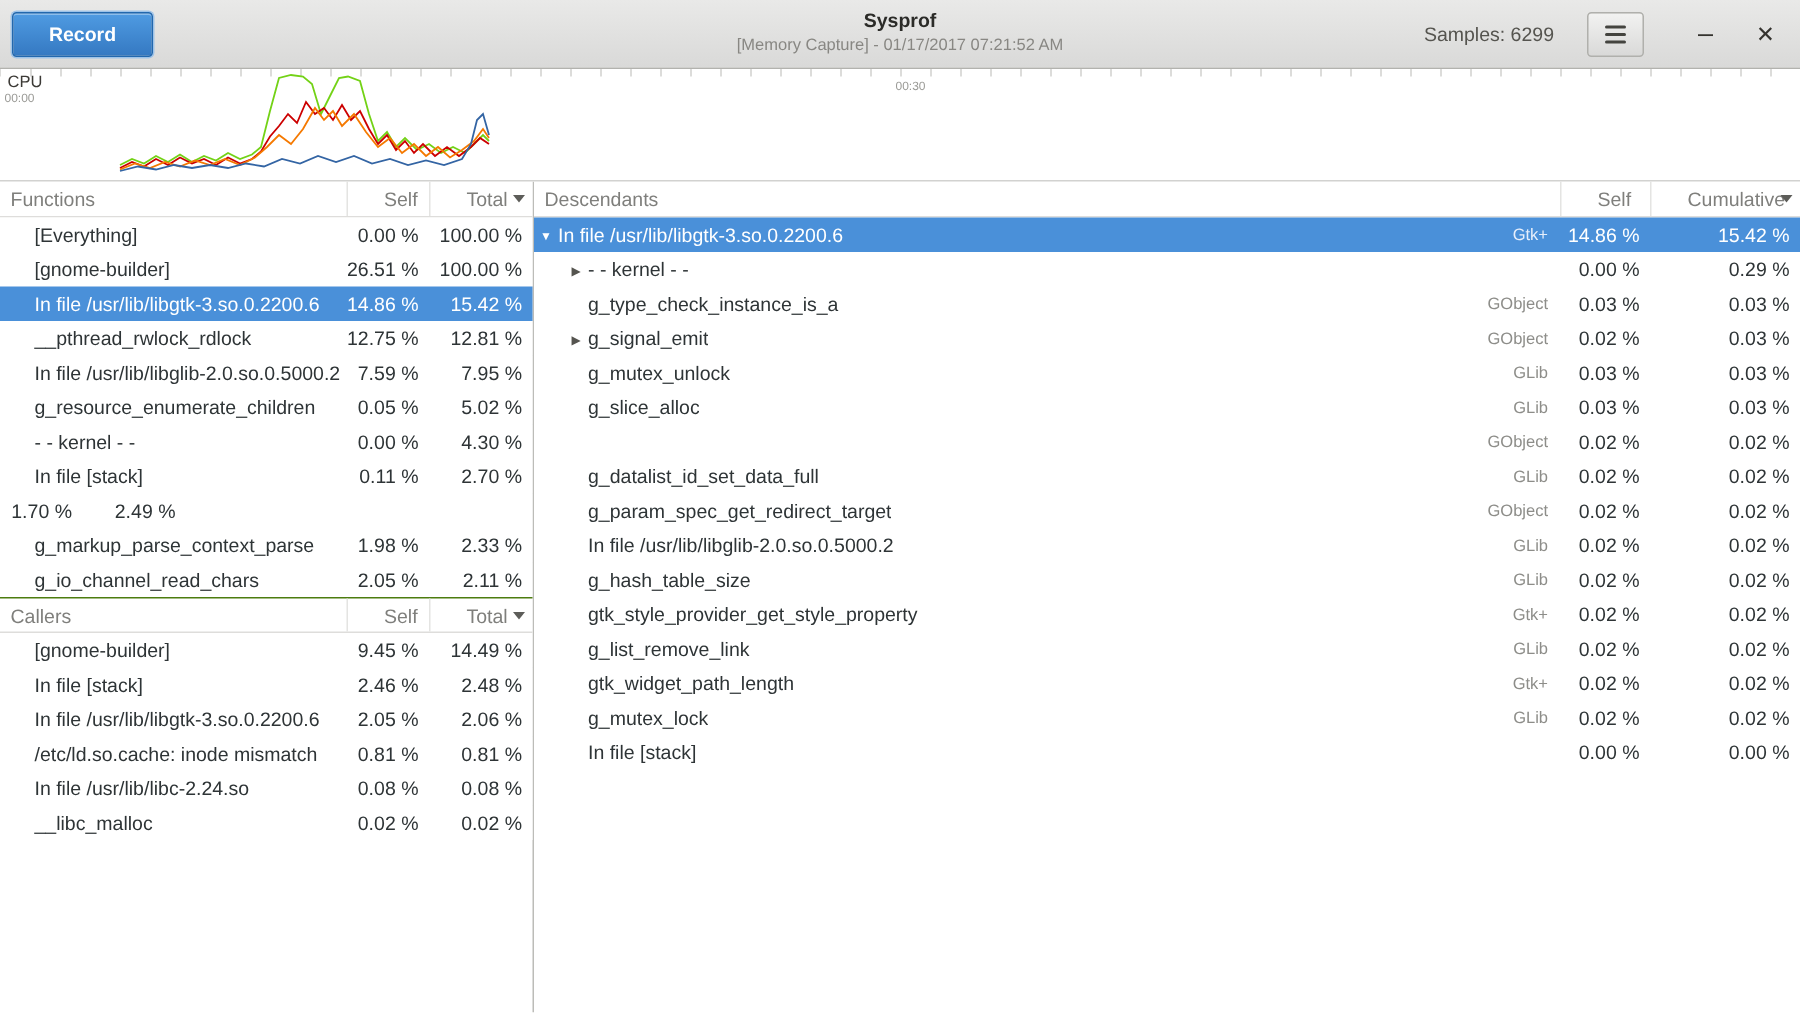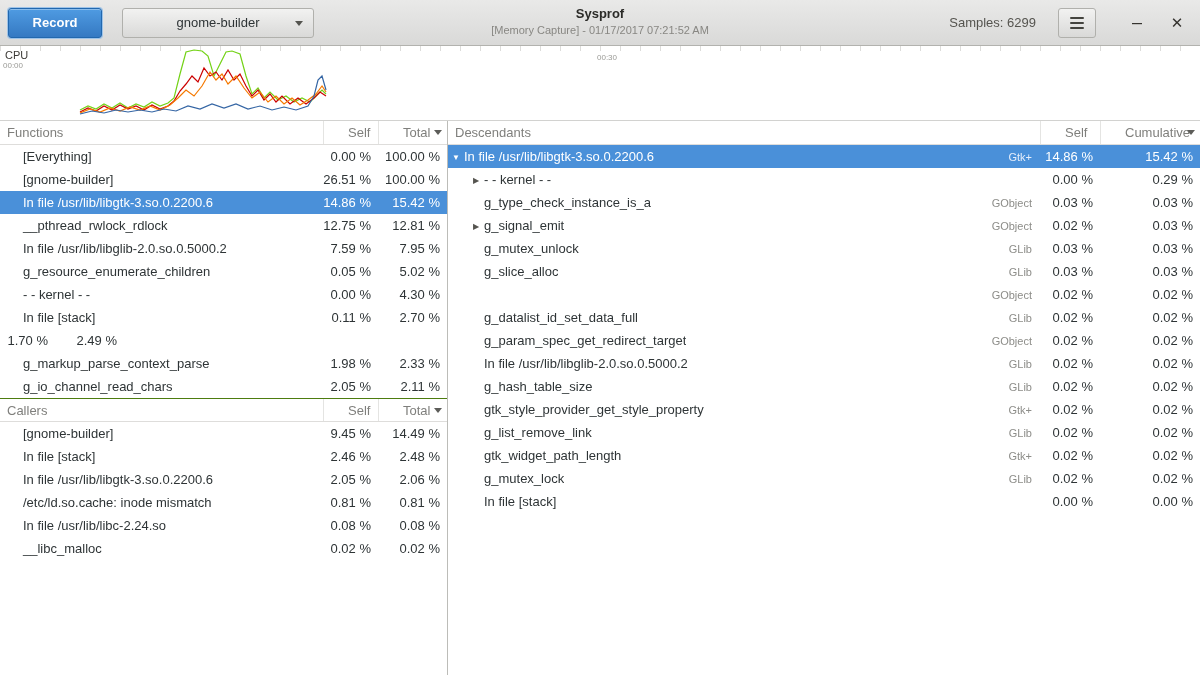--- a/index.html
+++ b/index.html
@@ -34,21 +34,21 @@
   .ruler-ticks { position:absolute; top:0; left:0; right:0; height:5px;
     background:repeating-linear-gradient(to right,#dcdcda 0 1px,transparent 1px 20px); }
   .cpu-label { position:absolute; top:3px; left:5px; font-size:11px; color:#3c3a36; }
   .time-label { position:absolute; font-size:8px; color:#9a9a96; }
   .time-start { top:15px; left:3px; }
   .time-mid { top:7px; left:597px; }
   .cpu-graph svg { position:absolute; inset:0; }
 
   
   .content { display:flex; height:554px; }
-  .left-panel { width:448px; border-right:1px solid #bcbcb8; display:flex; flex-direction:column; }
+  .left-panel { width:356px; border-right:1px solid #bcbcb8; display:flex; flex-direction:column; }
   .right-panel { flex:1; }
 
   .thead { display:flex; height:24px; align-items:center; background:#fff;
     border-bottom:1px solid #dedddb; color:#7f7f7c; }
   .thead.bordered-top { border-top:1px solid #4d7c0f; }
   .th { height:100%; display:flex; align-items:center; padding:0 7px; position:relative; }
   .th + .th { border-left:1px solid #e4e4e2;padding-left:24px; }
   .th.name { flex:1; }
   .sort-arrow { position:absolute; right:5px; top:9px; width:0; height:0;
     border-left:4px solid transparent; border-right:4px solid transparent; border-top:5px solid #5d5d59; }
@@ -64,24 +64,20 @@
   .tr.selected .td.lib { color:#e6eefb; }
   .expander { flex:0 0 16px; text-align:center; font-size:8px; color:#55544f; padding-top:1px; }
   .expander.indent { margin-left:20px; }
   .tr.selected .expander { color:#fff; }
 </style>
 </head>
 <body>
 
 <div class="headerbar">
   <div class="btn record-btn">Record</div>
-  <div class="btn process-btn">
-    <span>gnome-builder</span>
-    <span class="caret"></span>
-  </div>
   <div class="title-box">
     <div class="title">Sysprof</div>
     <div class="subtitle">[Memory Capture] - 01/17/2017 07:21:52 AM</div>
   </div>
   <div class="header-right">
     <div class="samples">Samples: 6299</div>
     <div class="btn menu-btn">
       <span></span>
       <span></span>
       <span></span>

